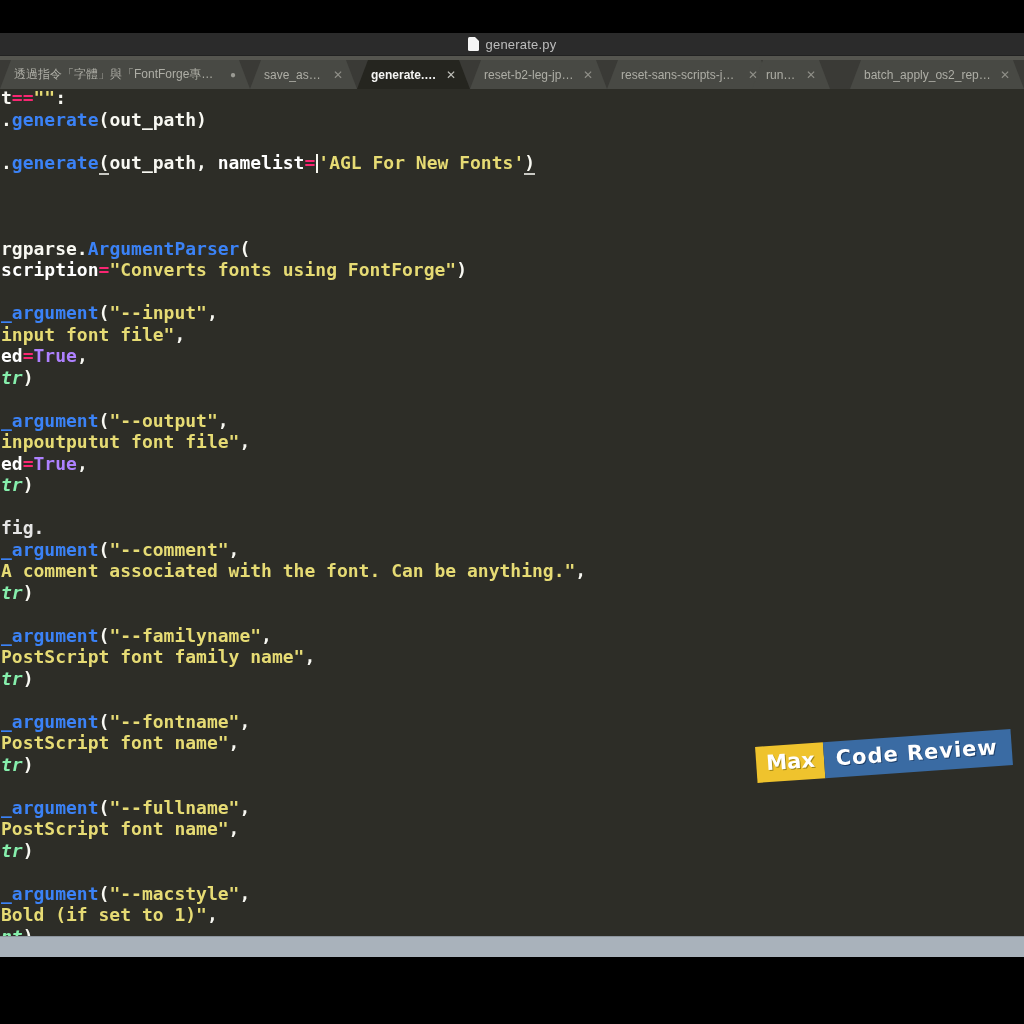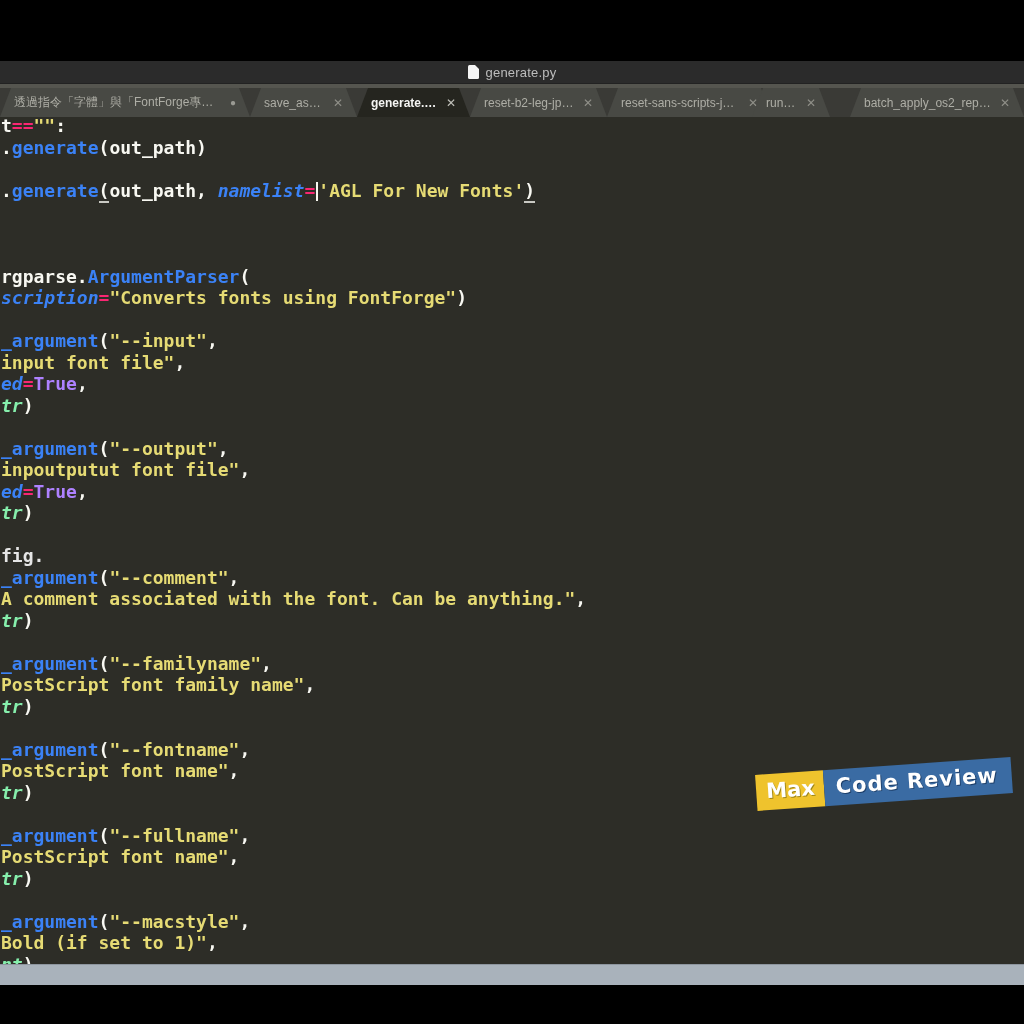--- a/index.html
+++ b/index.html
@@ -1,17 +1,17 @@
 <!DOCTYPE html>
 <html><head>
 <meta charset="utf-8">
 <style>
   html,body{margin:0;padding:0;width:1024px;height:1024px;overflow:hidden;background:#000;}
   *{box-sizing:border-box;}
-  .screen{position:relative;width:1024px;height:788px;background:#000;font-family:"Liberation Sans",sans-serif;margin-top:28px;}
+  .screen{position:relative;width:1024px;height:788px;background:#000;font-family:"Liberation Sans",sans-serif;}
 
   
   .window{position:absolute;left:0;top:33px;width:1024px;height:924px;background:#2d2d27;}
 
   
   .titlebar{position:absolute;left:0;top:0;width:100%;height:23px;background:#2b2b2b;
     display:flex;align-items:center;justify-content:center;gap:7px;border-bottom:1px solid #222;}
   .file-icon{position:relative;width:11px;height:14px;background:#f5f5f5;border-radius:1.5px;display:inline-block;}
   .file-icon::after{content:"";position:absolute;right:0;top:0;border-style:solid;border-width:0 4px 4px 0;
     border-color:transparent #2b2b2b transparent transparent;}
@@ -32,21 +32,21 @@
   
   .editor{position:absolute;left:0;top:56px;width:100%;height:847px;background:#2d2d27;overflow:hidden;cursor:text;}
   .code{margin-top:-2px;padding-left:1px;font-family:"DejaVu Sans Mono",monospace;font-size:18px;
     font-weight:700;line-height:21.5px;white-space:pre;}
   .line{height:21.5px;}
   .w{color:#f8f8f2;}
   .c{color:#3b82f6;}
   .ci{color:#86efac;font-style:italic;}
   .p{color:#f92672;}
   .y{color:#e6db74;}
-  .o{color:#3b82f6;font-style:italic;}
+  .o{color:#ffffff;}
   .pu{color:#ae81ff;text-align:right;}
   .g{color:#e5e5e5;}
   .wu{color:#f8f8f2;border-bottom:2px solid #c9c9c3;}
   .caret{display:inline-block;width:2px;height:19px;background:#f8f8f0;vertical-align:text-bottom;margin-left:1px;}
 
   
   .hscrollbar{position:absolute;left:0;top:903px;width:100%;height:21px;background:#a9b2bb;
     border-top:1px solid #8d959e;cursor:pointer;}
 
   

